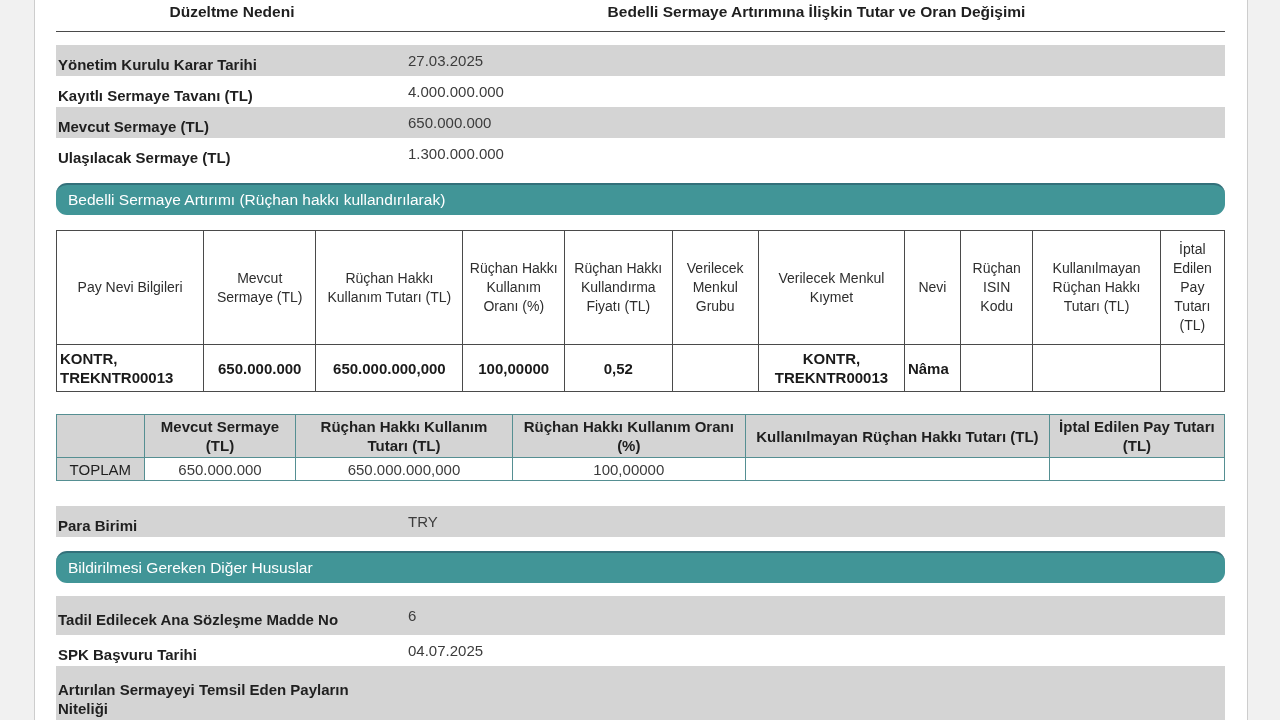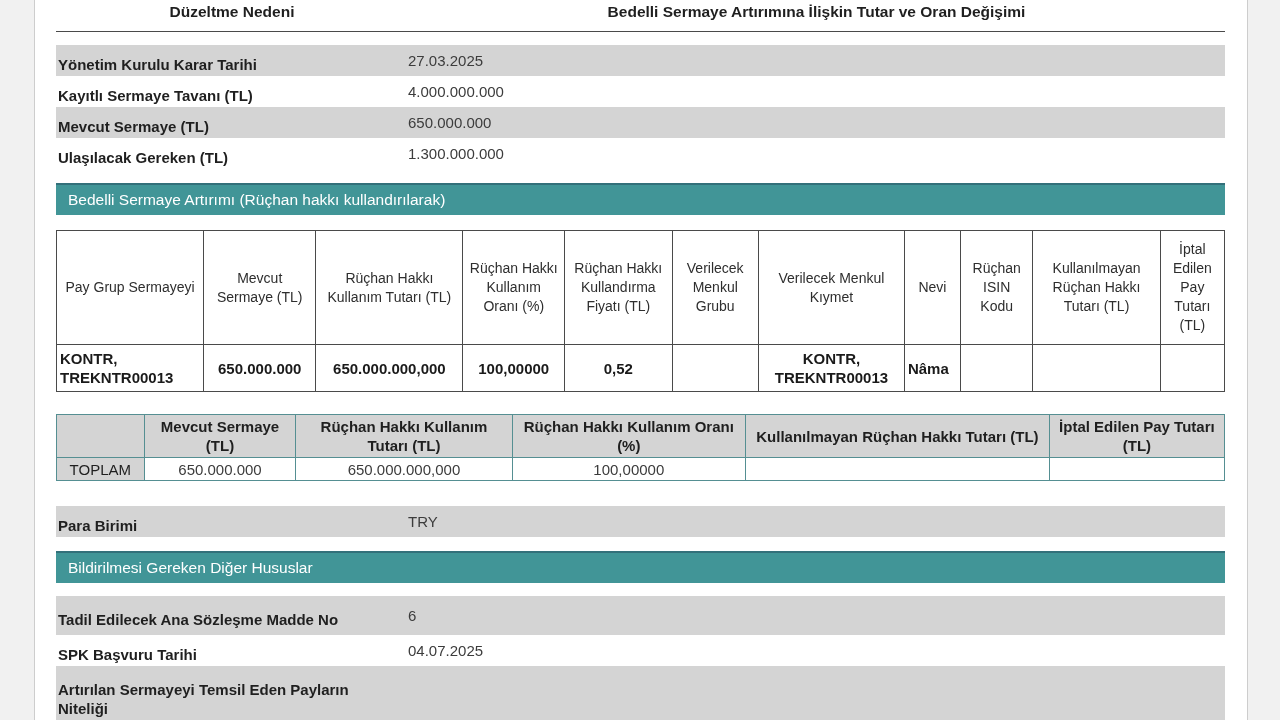--- a/index.html
+++ b/index.html
@@ -44,20 +44,21 @@
   
   .section-bar {
     margin-top: 14px;
     background: #419597;
     border-top: 2px solid #33707a;
     height: 32px;
     line-height: 30px;
     color: #ffffff;
     font-size: 15.5px;
     padding-left: 12px;
+    border-radius: 11px;
   }
   
   .cap-table-wrap { margin-top: 15px; }
   table.cap {
     width: 100%;
     border-collapse: collapse;
     table-layout: fixed;
   }
   table.cap th, table.cap td {
     border: 1px solid #4a4a4a;
@@ -125,21 +126,21 @@
     </div>
     <div class="info-row">
       <div class="lbl">Kayıtlı Sermaye Tavanı (TL)</div>
       <div class="val">4.000.000.000</div>
     </div>
     <div class="info-row gray">
       <div class="lbl">Mevcut Sermaye (TL)</div>
       <div class="val">650.000.000</div>
     </div>
     <div class="info-row">
-      <div class="lbl">Ulaşılacak Gereken (TL)</div>
+      <div class="lbl">Ulaşılacak Sermaye (TL)</div>
       <div class="val">1.300.000.000</div>
     </div>
   </div>
 
   <div class="section-bar">Bedelli Sermaye Artırımı (Rüçhan hakkı kullandırılarak)</div>
 
   <div class="cap-table-wrap">
     <table class="cap">
       <colgroup>
         <col style="width:12.6%">
@@ -149,21 +150,21 @@
           <col style="width:9.2%">
           <col style="width:7.4%">
         <col style="width:12.5%">
           <col style="width:4.8%">
           <col style="width:6.2%">
         <col style="width:10.9%">
           <col style="width:5.5%">
       </colgroup>
       <tbody>
           <tr class="hdr">
-        <th>Pay Grup Sermayeyi</th>
+        <th>Pay Nevi Bilgileri</th>
         <th>Mevcut Sermaye (TL)</th>
         <th>Rüçhan Hakkı Kullanım Tutarı (TL)</th>
         <th>Rüçhan Hakkı Kullanım Oranı (%)</th>
         <th>Rüçhan Hakkı Kullandırma Fiyatı (TL)</th>
         <th>Verilecek Menkul Grubu</th>
         <th>Verilecek Menkul Kıymet</th>
         <th>Nevi</th>
         <th>Rüçhan ISIN Kodu</th>
         <th>Kullanılmayan Rüçhan Hakkı Tutarı (TL)</th>
         <th>İptal Edilen Pay Tutarı (TL)</th>

